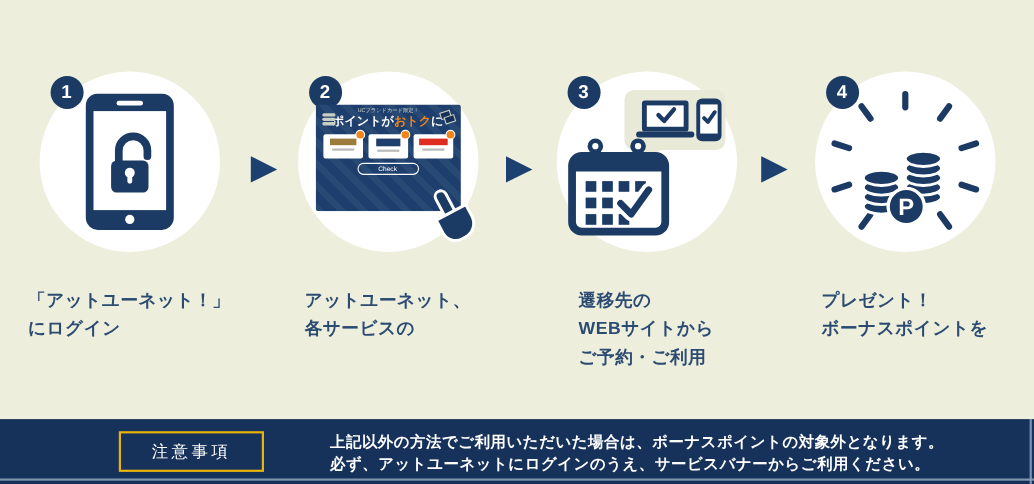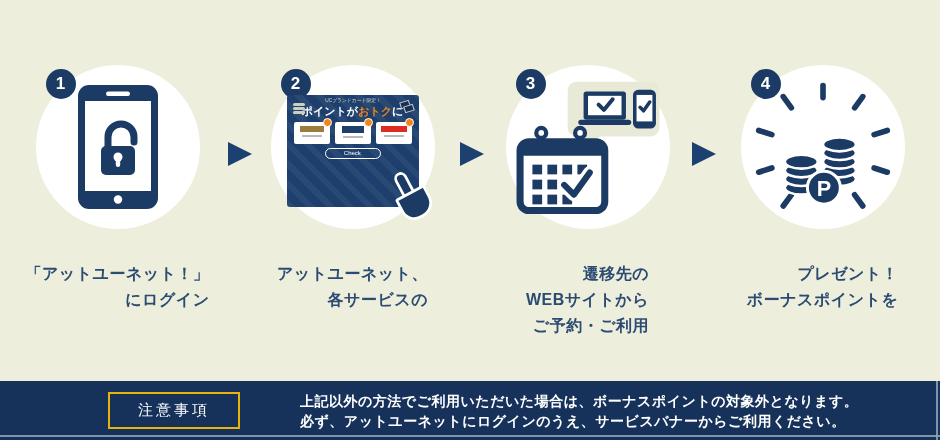--- a/index.html
+++ b/index.html
@@ -5,31 +5,31 @@
   * { margin:0; padding:0; box-sizing:border-box; }
   body { font-family:"Liberation Sans","DejaVu Sans",sans-serif; }
   .stage { position:relative; width:940px; height:440px; background:#EDEEDC; overflow:hidden; }
 
   .steps { position:absolute; top:0; left:0; display:grid; grid-template-columns:repeat(4,235px); }
   .step { display:flex; flex-direction:column; align-items:center; padding-top:65px; }
   .circle { position:relative; width:164px; height:164px; background:#FFFFFF; border-radius:50%; }
   .numbadge { position:absolute; left:10px; top:4px; width:30px; height:30px; border-radius:50%;
               background:#1B3A64; color:#fff; font-size:17px; font-weight:bold;
               display:flex; align-items:center; justify-content:center; }
-  .caption { margin-top:32px; text-align:right; color:#2C4B72; font-size:16px;
+  .caption { margin-top:32px; text-align:left; color:#2C4B72; font-size:16px;
              font-weight:600; line-height:26px; letter-spacing:0.5px; }
 
   .arrow { position:absolute; width:0; height:0; border-top:12px solid transparent;
            border-bottom:12px solid transparent; border-left:24px solid #1C4170; top:142px; }
   .arrow.a1 { left:228px; } .arrow.a2 { left:460px; } .arrow.a3 { left:692px; }
 
   .icon-center { position:absolute; left:50%; top:50%; transform:translate(-50%,-50%); }
 
   
-  .banner { position:absolute; left:16px; top:30px; width:132px; height:112px; border-radius:3px;
+  .banner { position:absolute; left:16px; top:30px; width:132px; height:97px; border-radius:3px;
             background:#1E3F6E;
             background-image:repeating-linear-gradient(45deg, rgba(255,255,255,0.05) 0 6px, rgba(255,255,255,0) 6px 14px);
             padding-top:3px; text-align:center; overflow:hidden; }
   .b-small { color:#D8DCC8; font-size:8px; transform:scale(0.6); transform-origin:center top;
              display:block; line-height:7px; white-space:nowrap; }
   .b-line { color:#FFFFFF; font-size:11px; font-weight:bold; line-height:13px; white-space:nowrap; }
   .b-em { color:#F08519; }
   .deco-coins { position:absolute; left:6px; top:8px; width:12px; }
   .deco-coins div { height:3px; background:#C9CFC2; border-radius:2px; margin-bottom:1px; }
   .deco-cards { position:absolute; right:5px; top:6px; width:14px; height:12px; }

